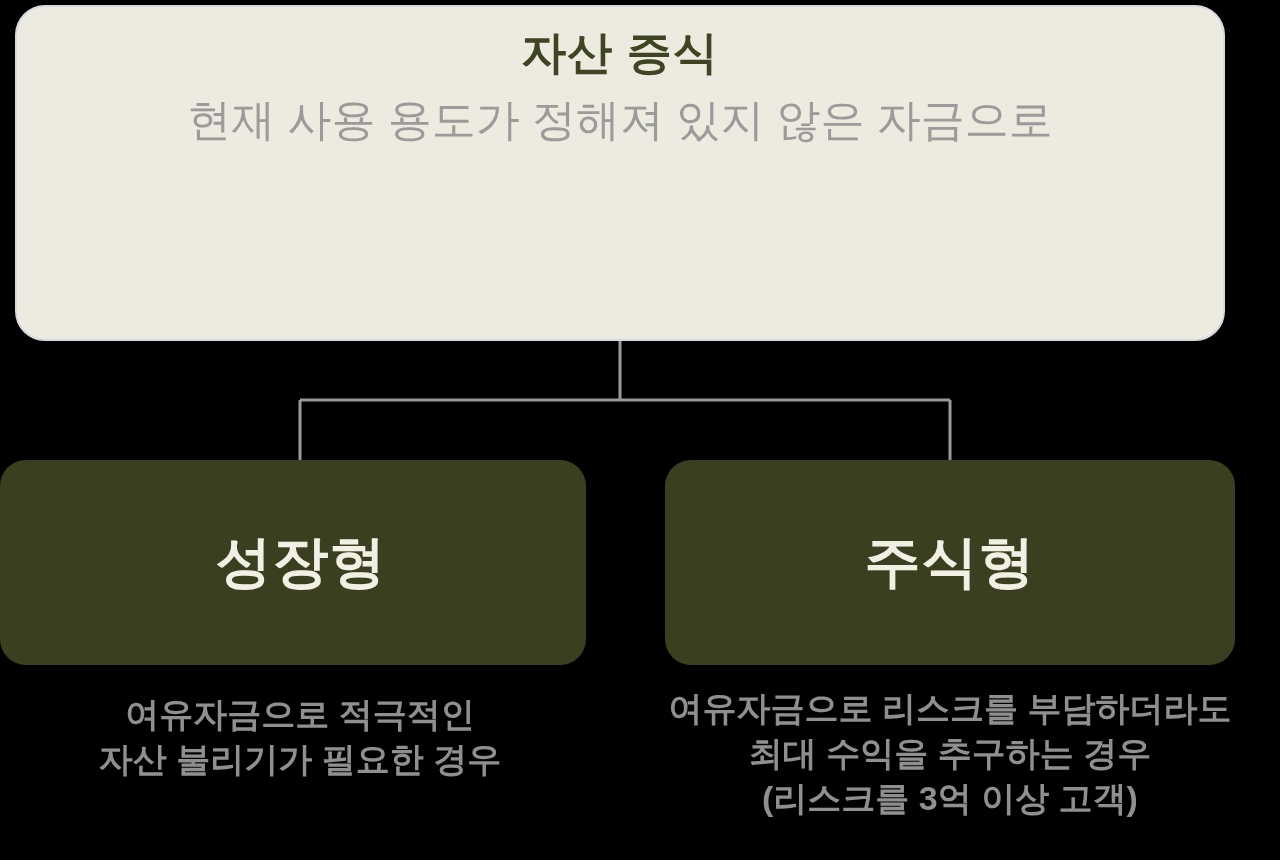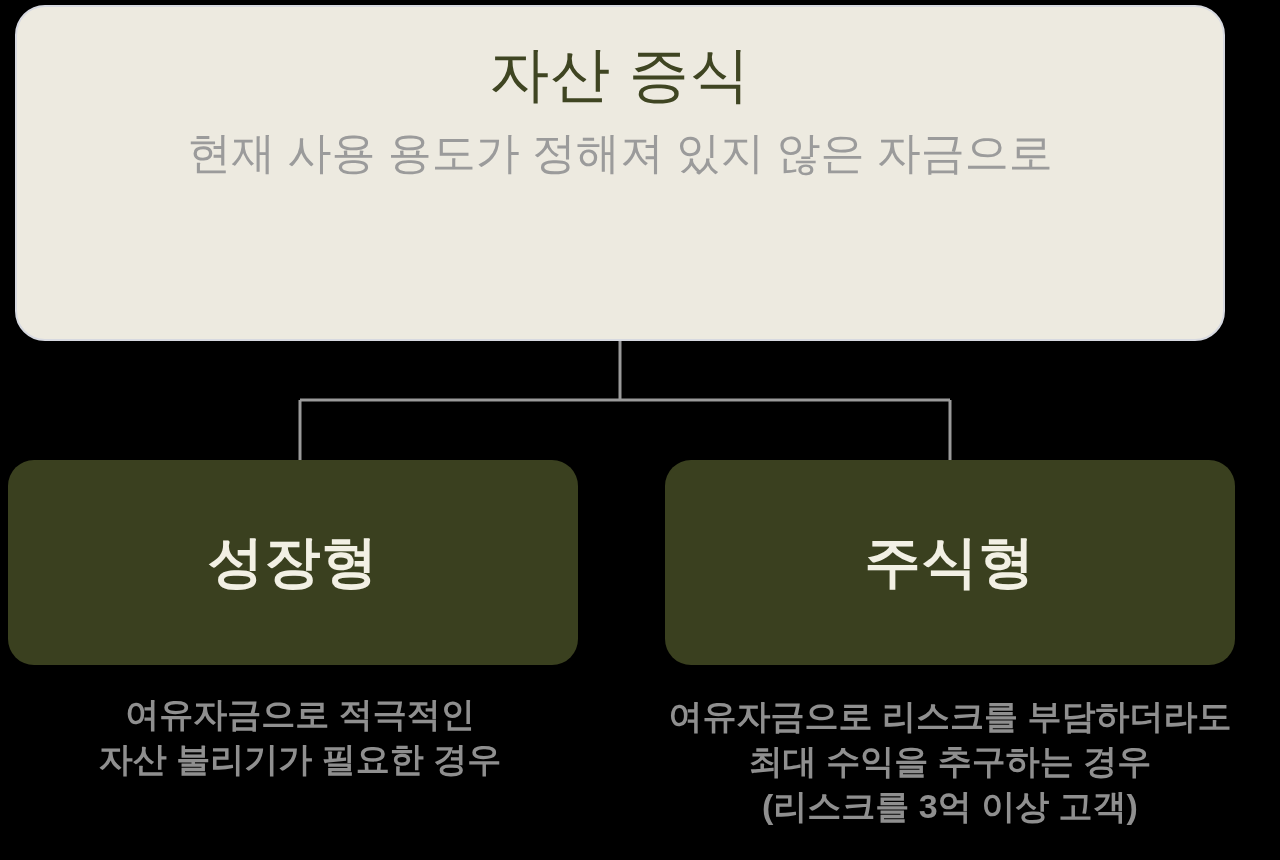--- a/index.html
+++ b/index.html
@@ -39,62 +39,62 @@
     position:absolute;
     left:15px;top:5px;
     width:1210px;height:336px;
     box-sizing:border-box;
     background:var(--root-box-bg);
     border:2px solid var(--root-box-border);
     border-radius:30px;
     text-align:center;
   }
   .root-title{
-    margin-top:28px;
-    font-size:60px;
-    font-weight:400;
+    margin-top:16px;
+    font-size:45px;
+    font-weight:700;
     color:var(--root-title);
     letter-spacing:1px;
   }
   .root-desc{
     margin-top:8px;
     font-size:44px;
     line-height:1.33;
     color:var(--subtitle-text);
     font-weight:400;
   }
   .branch-box{
     position:absolute;
     top:460px;
     width:570px;height:205px;
     background:var(--branch-box-bg);
     border-radius:26px;
     display:flex;
     align-items:center;
     justify-content:center;
   }
-  .branch-box.left{left:8px;}
+  .branch-box.left{left:0;padding-left:16px;}
   .branch-box.right{left:665px;}
   .branch-label{
     font-size:56px;
     font-weight:600;
     color:var(--branch-label);
     letter-spacing:1px;
   }
   .caption{
     position:absolute;
     width:620px;
     text-align:center;
     font-size:34px;
     font-weight:600;
     line-height:1.32;
     color:var(--caption-text);
   }
   .caption.left{left:-10px;top:692px;}
-  .caption.right{left:640px;top:686px;margin-top:8px;}
+  .caption.right{left:640px;top:686px;}
   .caption div{white-space:nowrap;}
 </style>
 </head>
 <body>
 
 <div class="canvas">
 
   <svg class="connectors" viewBox="0 0 1280 860" aria-hidden="true">
     <path d="M620 341 L620 400"></path>
     <path d="M300 400 L950 400"></path>

